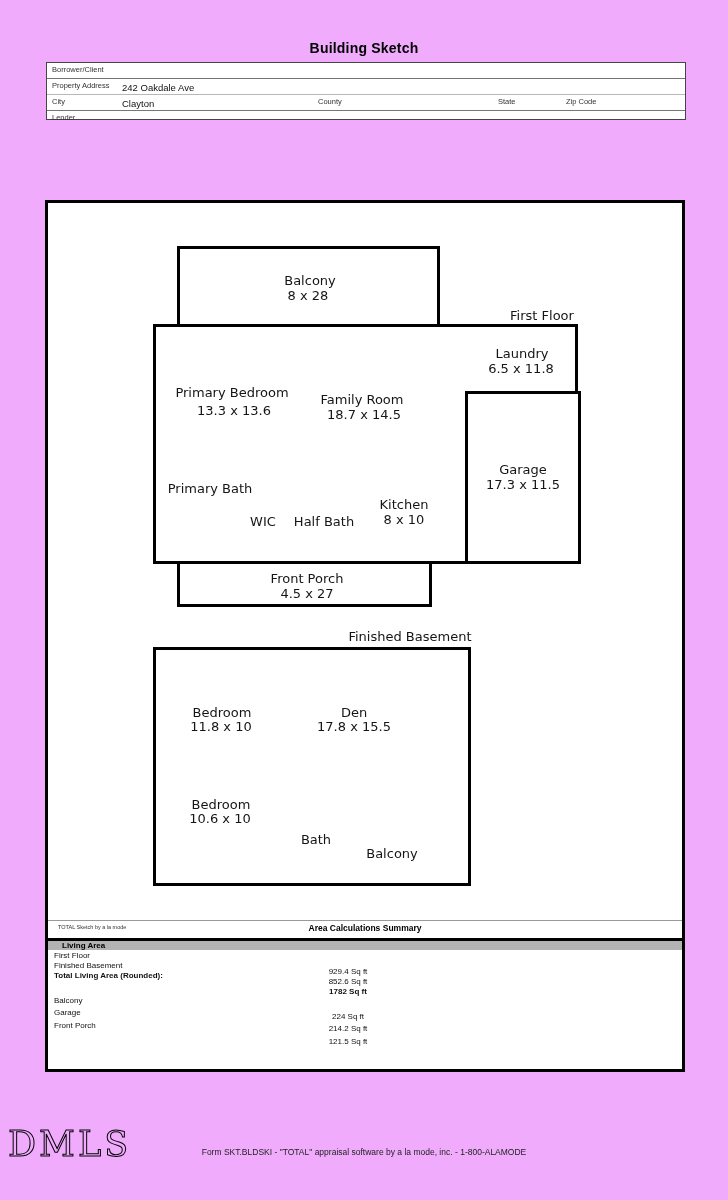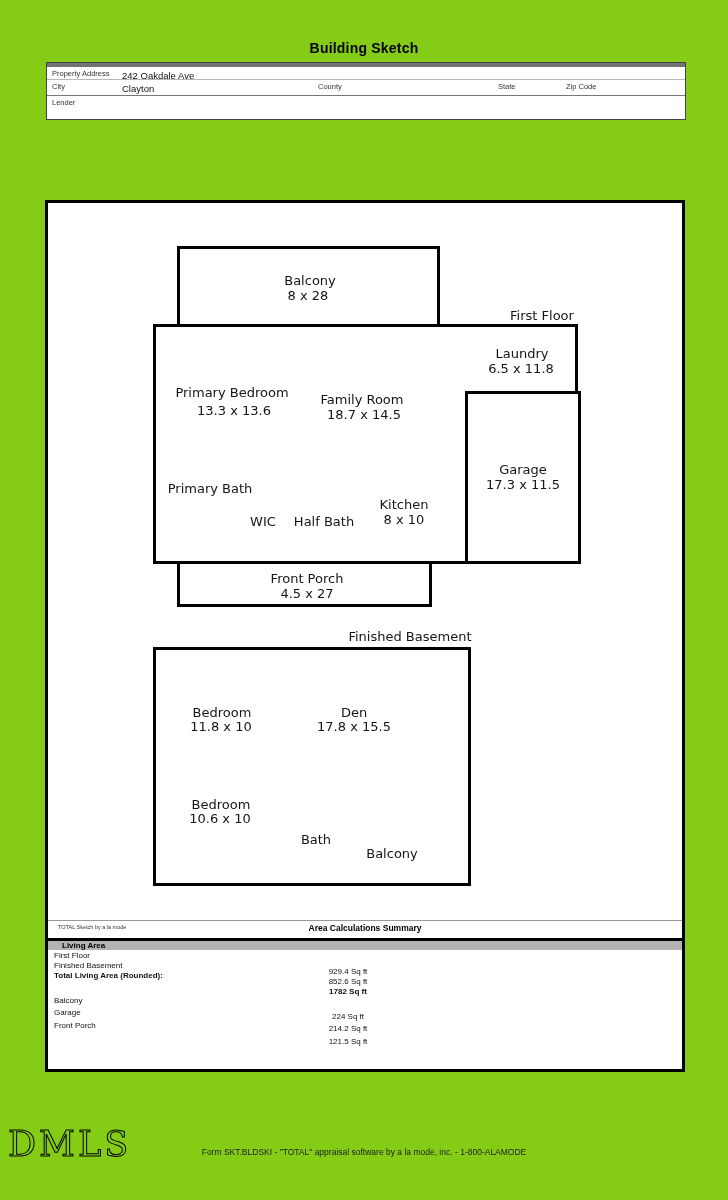--- a/index.html
+++ b/index.html
@@ -1,28 +1,28 @@
 <!DOCTYPE html>
 <html><head>
 <meta charset="utf-8">
 <style>
   html,body{margin:0;padding:0;background:#fff;}
-  .page{position:relative;width:728px;height:1200px;background:#84cc16;overflow:hidden;
+  .page{position:relative;width:728px;height:1200px;background:#f0abfc;overflow:hidden;
         font-family:"Liberation Sans",sans-serif;color:#111;}
 
   
   .title{position:absolute;top:40px;left:0;width:728px;text-align:center;
          font-size:14px;font-weight:bold;color:#000;letter-spacing:.2px;}
 
   
   .form-header{position:absolute;left:46px;top:62px;width:640px;height:58px;
                border:1px solid #444;box-sizing:border-box;background:#fff;}
   .fh-row{position:relative;width:100%;box-sizing:border-box;}
   .fh-row1{height:15px;}
-  .fh-row2{height:16px;border-top:4px solid #737373;}
+  .fh-row2{height:16px;border-top:1px solid #737373;}
   .fh-row3{height:16px;border-top:1px solid #b8b8b8;}
   .fh-row4{height:11px;border-top:1px solid #777;}
   .fh-label{position:absolute;left:5px;top:2px;font-size:7.5px;color:#333;white-space:nowrap;}
   .fh-value{position:absolute;top:3px;font-size:9.5px;color:#111;white-space:nowrap;}
 
   
   .sketch{position:absolute;left:45px;top:200px;width:640px;height:872px;
           border:3px solid #000;box-sizing:border-box;background:#fff;}
   .rect{position:absolute;border:3px solid #000;box-sizing:border-box;background:#fff;}
   .lbl{position:absolute;font-family:"DejaVu Sans",sans-serif;font-size:13px;color:#151515;
@@ -49,20 +49,23 @@
              font-size:8.5px;color:#222;white-space:nowrap;}
 </style>
 </head>
 <body>
 
 <div class="page">
 
   <div class="title">Building Sketch</div>
 
   <div class="form-header">
+    <div class="fh-row fh-row1">
+      <span class="fh-label">Borrower/Client</span>
+    </div>
     <div class="fh-row fh-row2">
       <span class="fh-label">Property Address</span>
       <span class="fh-value" style="left:75px">242 Oakdale Ave</span>
     </div>
     <div class="fh-row fh-row3">
       <span class="fh-label">City</span>
       <span class="fh-value" style="left:75px">Clayton</span>
       <span class="fh-label" style="left:271px">County</span>
       <span class="fh-label" style="left:451px">State</span>
       <span class="fh-label" style="left:519px">Zip Code</span>

